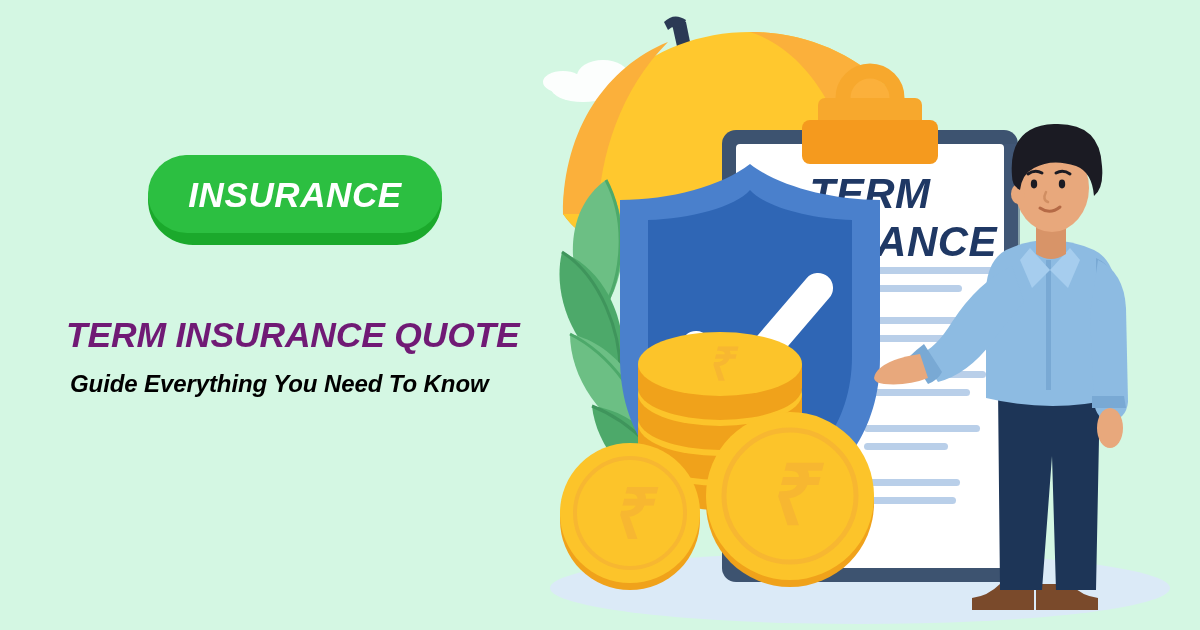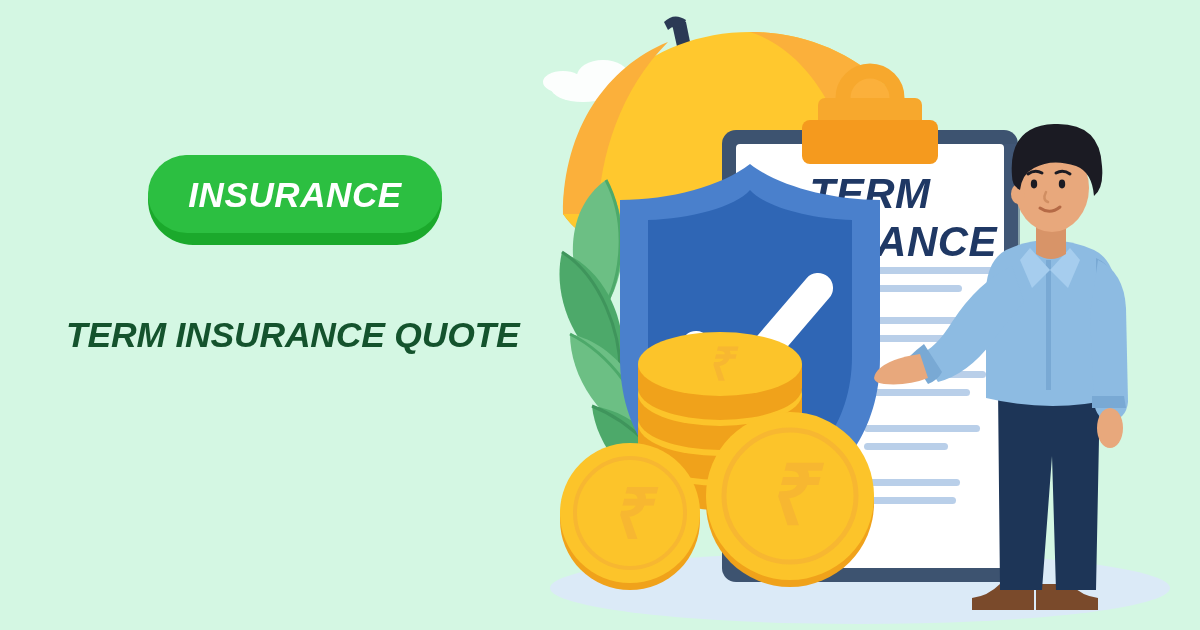--- a/index.html
+++ b/index.html
@@ -54,21 +54,21 @@
     font-size: 35px;
     font-weight: bold;
     letter-spacing: 0.6px;
     line-height: 1;
   }
   .headline {
     position: absolute;
     left: 66px;
     top: 316px;
     width: 460px;
-    color: #14532d;
+    color: #701a75;
     font-size: 35.5px;
     font-weight: bold;
     letter-spacing: -0.2px;
     white-space: nowrap;
     line-height: 1.1;
   }
   .subheadline {
     position: absolute;
     left: 70px;
     top: 370px;
@@ -100,20 +100,21 @@
   <div class="left-col">
 
     <div class="badge">
       <div class="badge-face">
         <span class="badge-label">INSURANCE</span>
       </div>
     </div>
 
     <div class="headline">TERM INSURANCE QUOTE</div>
 
+    <div class="subheadline">Guide Everything You Need To Know</div>
   </div>
 
   <div class="illus">
     <svg width="700" height="630" viewBox="0 0 700 630" xmlns="http://www.w3.org/2000/svg">
 
       <defs>
         <clipPath id="paperClip">
           <rect x="236" y="136" width="268" height="430" rx="4"></rect>
         </clipPath>
       </defs>

